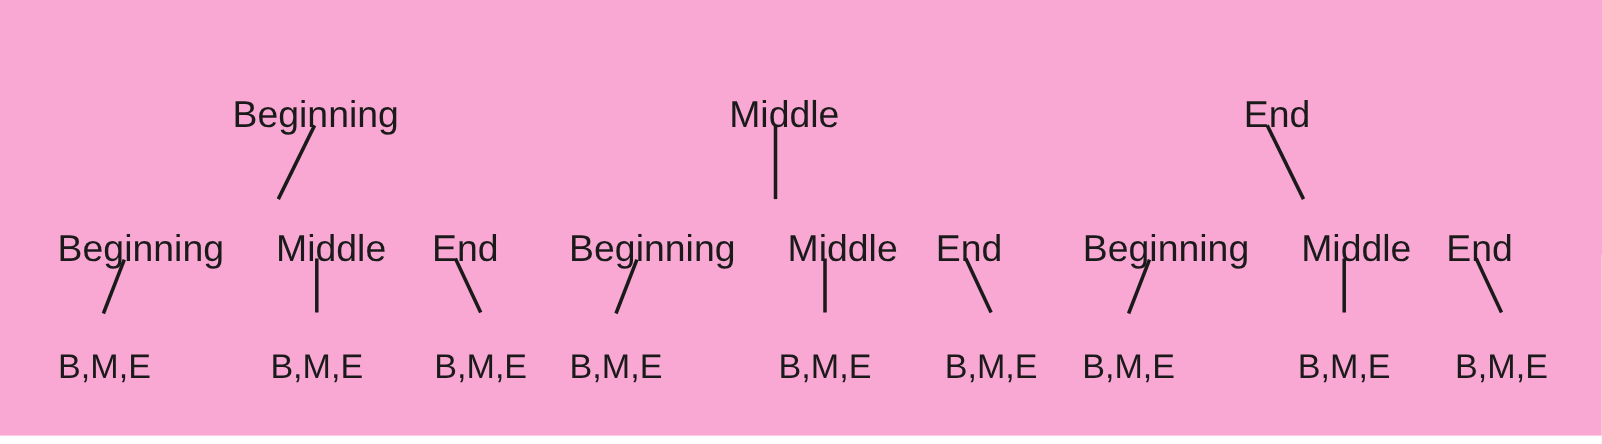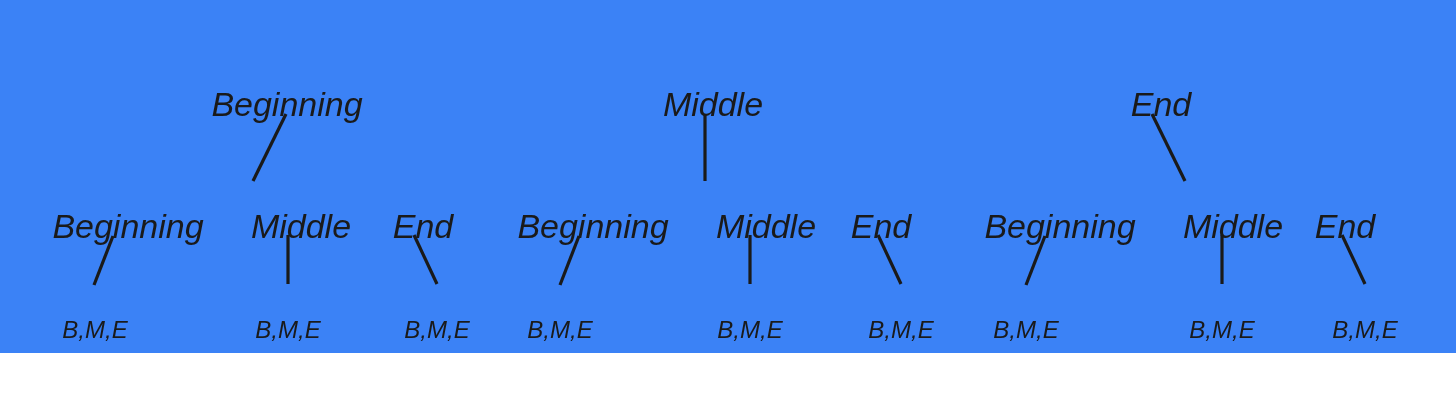--- a/index.html
+++ b/index.html
@@ -10,23 +10,22 @@
   body {
     width: 1456px;
     height: 404px;
     font-family: "Liberation Sans", "DejaVu Sans", sans-serif;
     color: #1a1a1a;
     overflow: hidden;
   }
   #diagram-root {
     position: relative;
     width: 1456px;
-    height: 353px;
-    background: #3b82f6;
-    font-style: italic;
+    height: 396px;
+    background: #f9a8d4;
   }
   #edge-layer {
     position: absolute;
     left: 0;
     top: 0;
     width: 1456px;
     height: 404px;
     pointer-events: none;
   }
   .node-label {
@@ -37,21 +36,21 @@
     transform: translateX(-50%);
     text-align: center;
   }
   .level-top {
     font-size: 34px;
   }
   .level-mid {
     font-size: 34px;
   }
   .level-leaf {
-    font-size: 24px;
+    font-size: 31px;
   }
 </style>
 </head>
 <body>
 
 <div id="diagram-root">
 
   <svg id="edge-layer" viewBox="0 0 1456 404" width="1456" height="404" aria-hidden="true">
       <line x1="286" y1="114" x2="253" y2="181" stroke="#1a1a1a" stroke-width="3.2" stroke-linecap="butt"></line>
       <line x1="113" y1="236" x2="94" y2="285" stroke="#1a1a1a" stroke-width="3.2" stroke-linecap="butt"></line>

